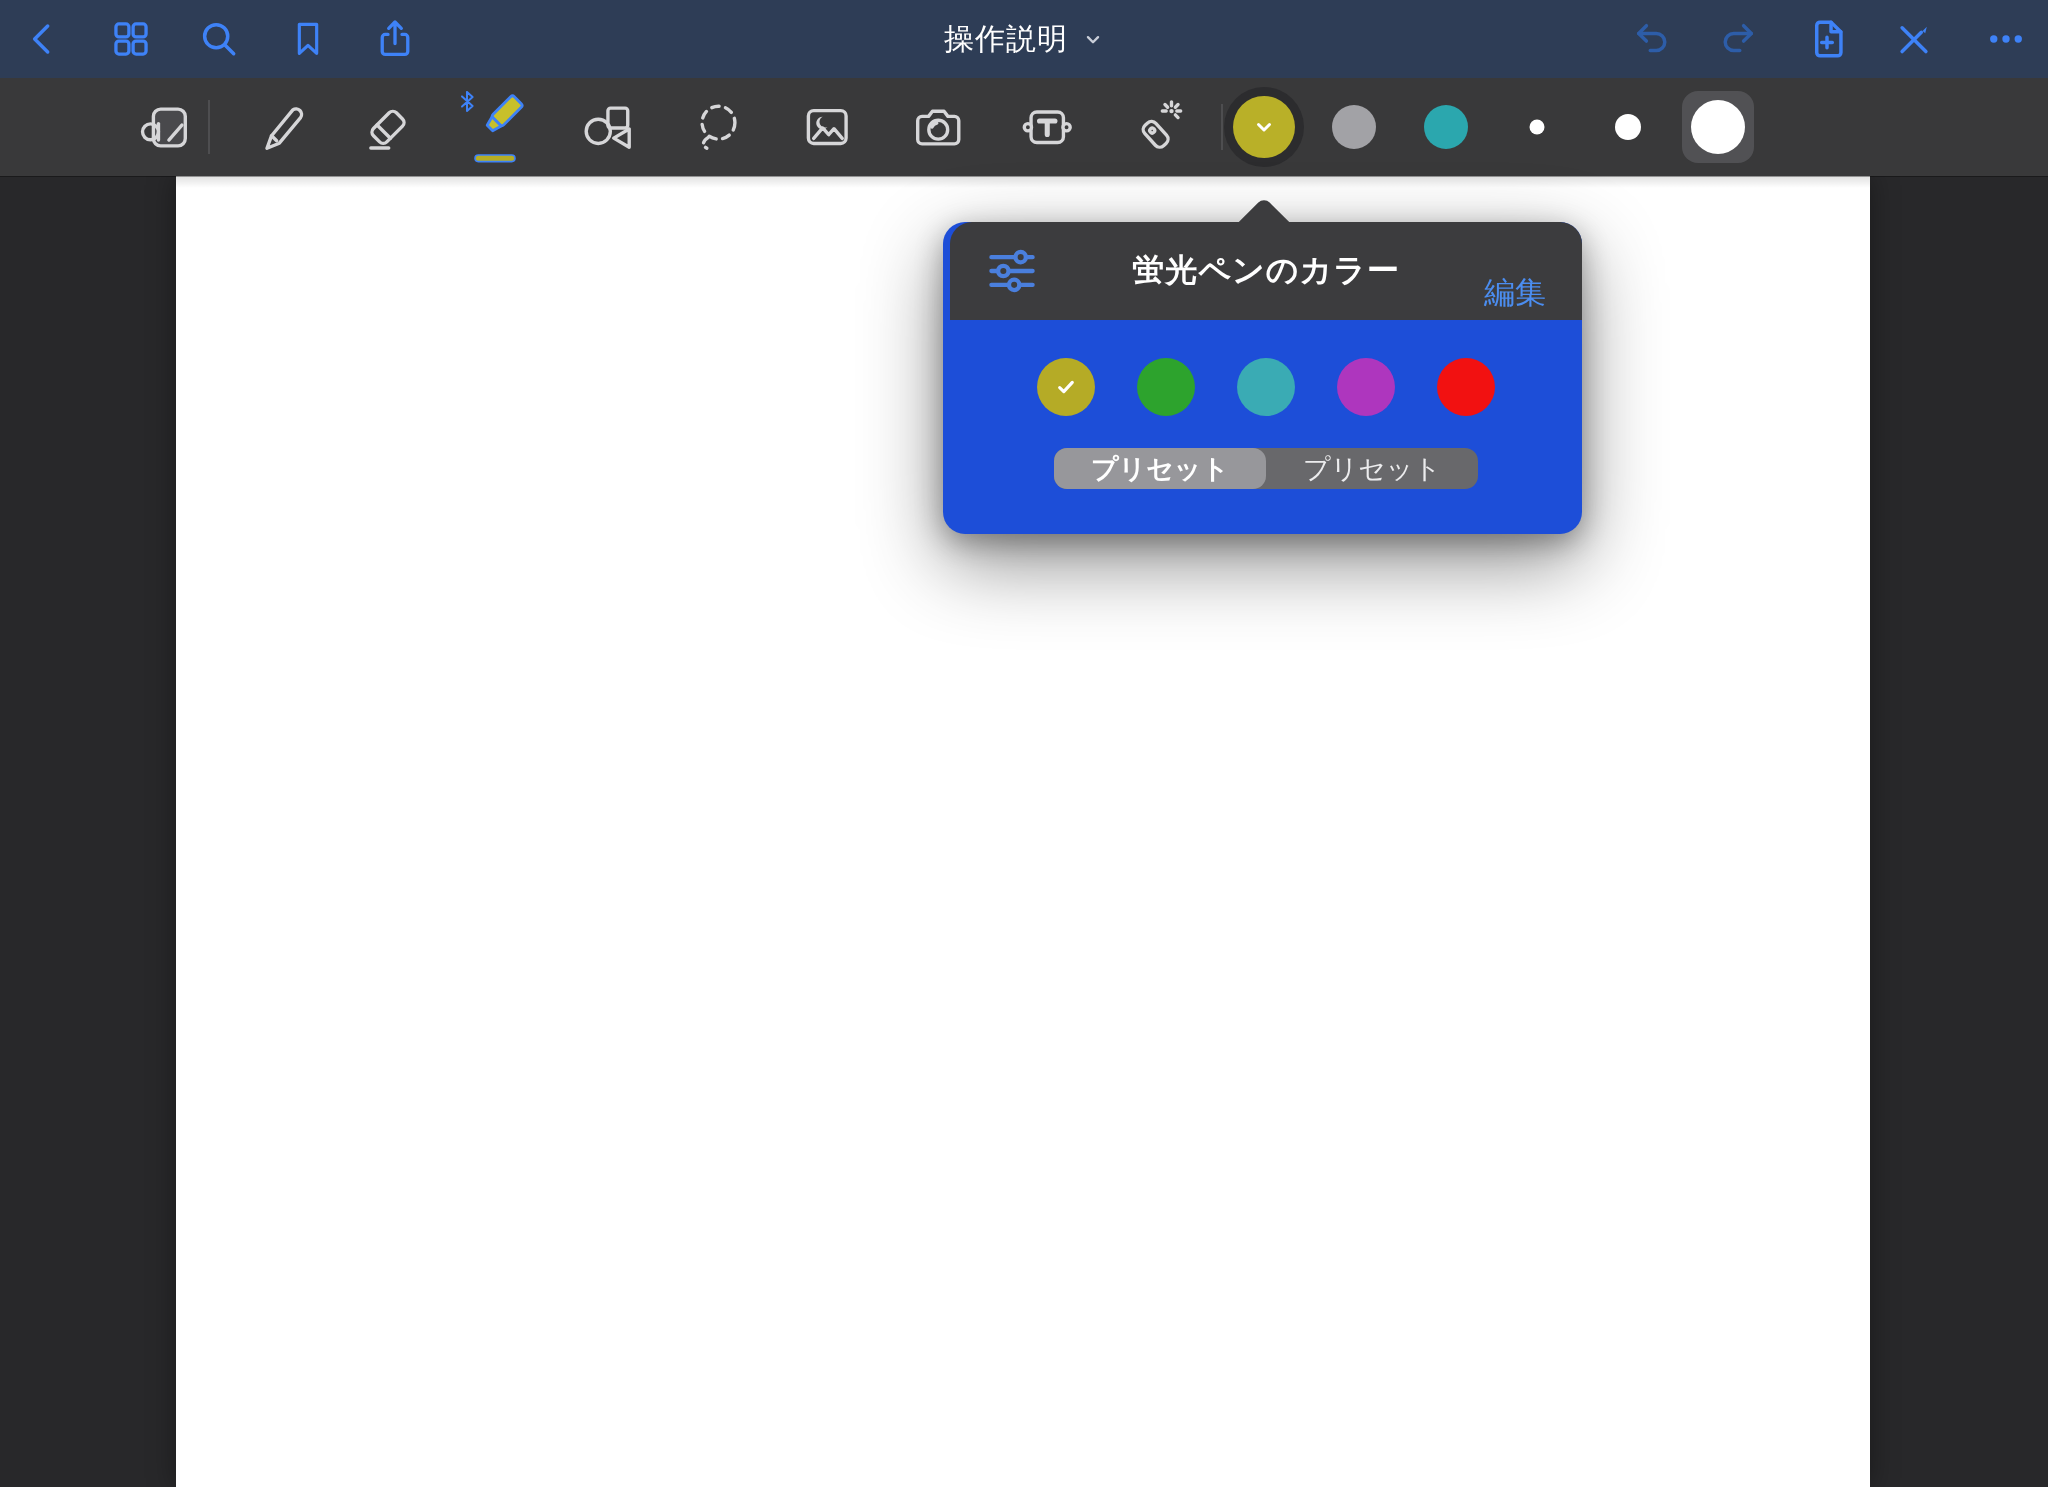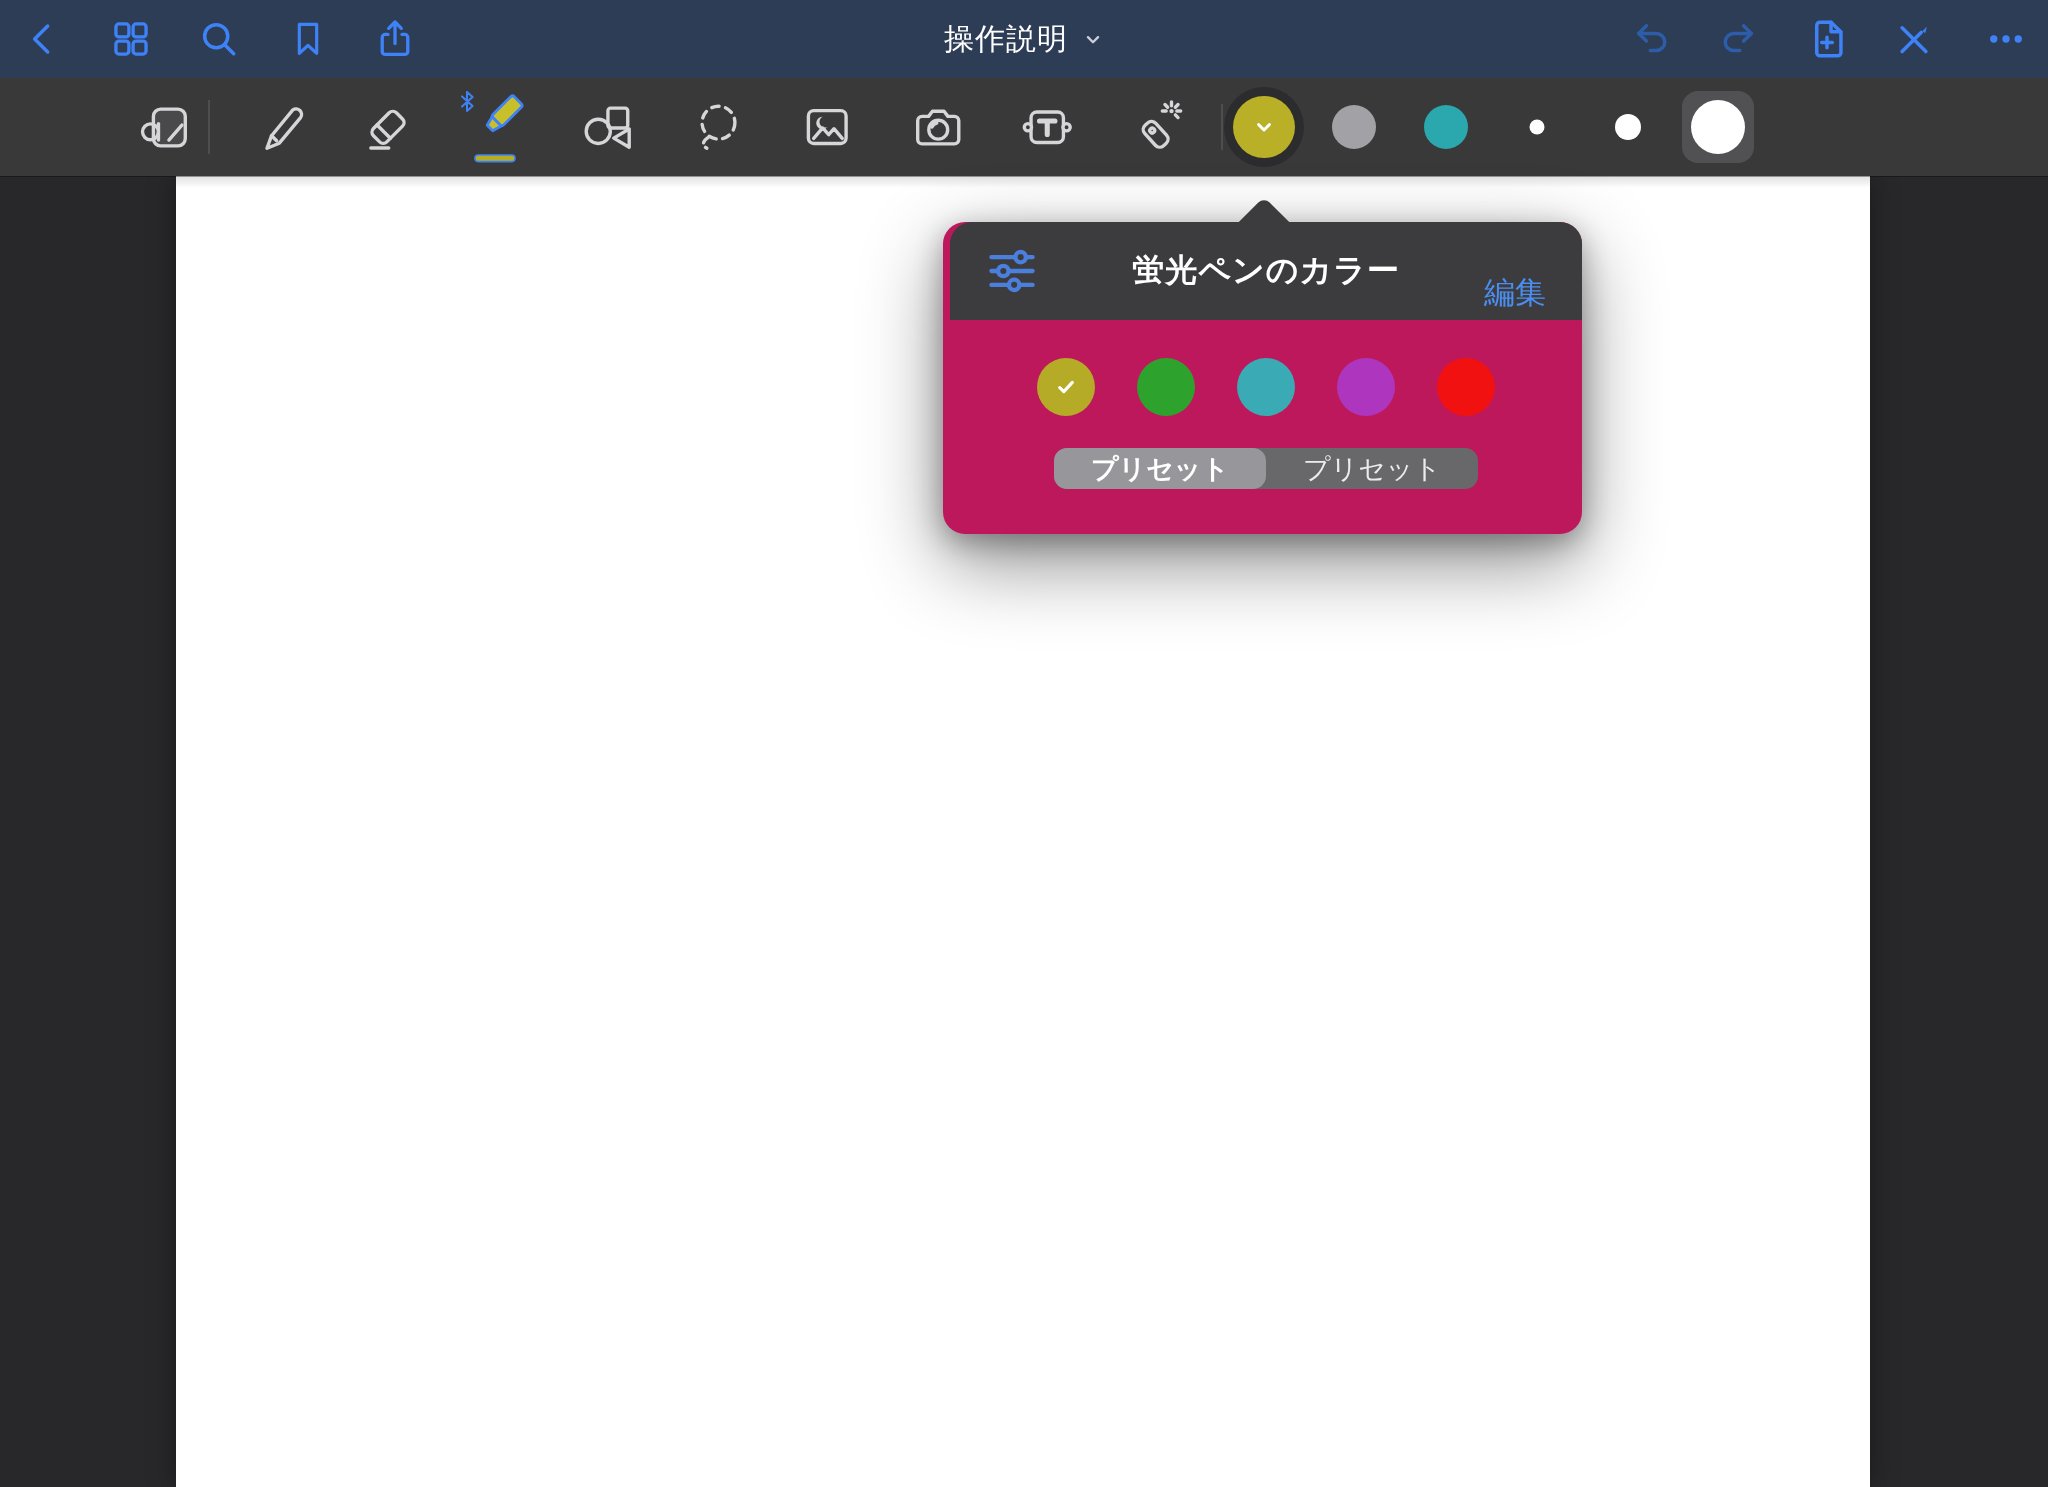--- a/index.html
+++ b/index.html
@@ -40,21 +40,21 @@
 
   
   .canvas { position:absolute; top:176px; left:0; right:0; bottom:0; background:#28282a; }
   .page { position:absolute; left:176px; top:0; width:1694px; height:100%;
     background:#ffffff; box-shadow:0 0 26px rgba(0,0,0,.38); }
   .page::before { content:""; position:absolute; top:0; left:0; right:0; height:12px;
     background:linear-gradient(rgba(0,0,0,.12),rgba(0,0,0,0)); }
 
   
   .popover { position:absolute; left:943px; top:222px; width:639px; height:312px;
-    border-radius:22px; background:#be185d; z-index:50;
+    border-radius:22px; background:#1d4ed8; z-index:50;
     box-shadow:0 28px 80px rgba(0,0,0,.45), 0 8px 28px rgba(0,0,0,.3);padding-left:7px; }
   .pop-arrow { position:absolute; top:-16px; left:299px; width:44px; height:44px;
     background:#3c3c3e; border-radius:8px; transform:rotate(45deg); z-index:1; }
   .pop-header { position:relative; height:98px; border-radius:22px 22px 0 0;
     background:#3c3c3e; display:flex; align-items:center; padding:0 36px; z-index:2; }
   .pop-title { position:absolute; left:50%; top:50%; transform:translate(-50%,-50%);
     color:#fff; font-size:32px; font-weight:600; letter-spacing:1px; white-space:nowrap; }
   .pop-edit { margin-left:auto; color:#4b8df0; font-size:31px;margin-top:44px; }
   .pop-body { position:relative; height:214px; border-radius:0 0 22px 22px; }
   .swatch-row { display:flex; justify-content:center; gap:42px; padding-top:38px; }

